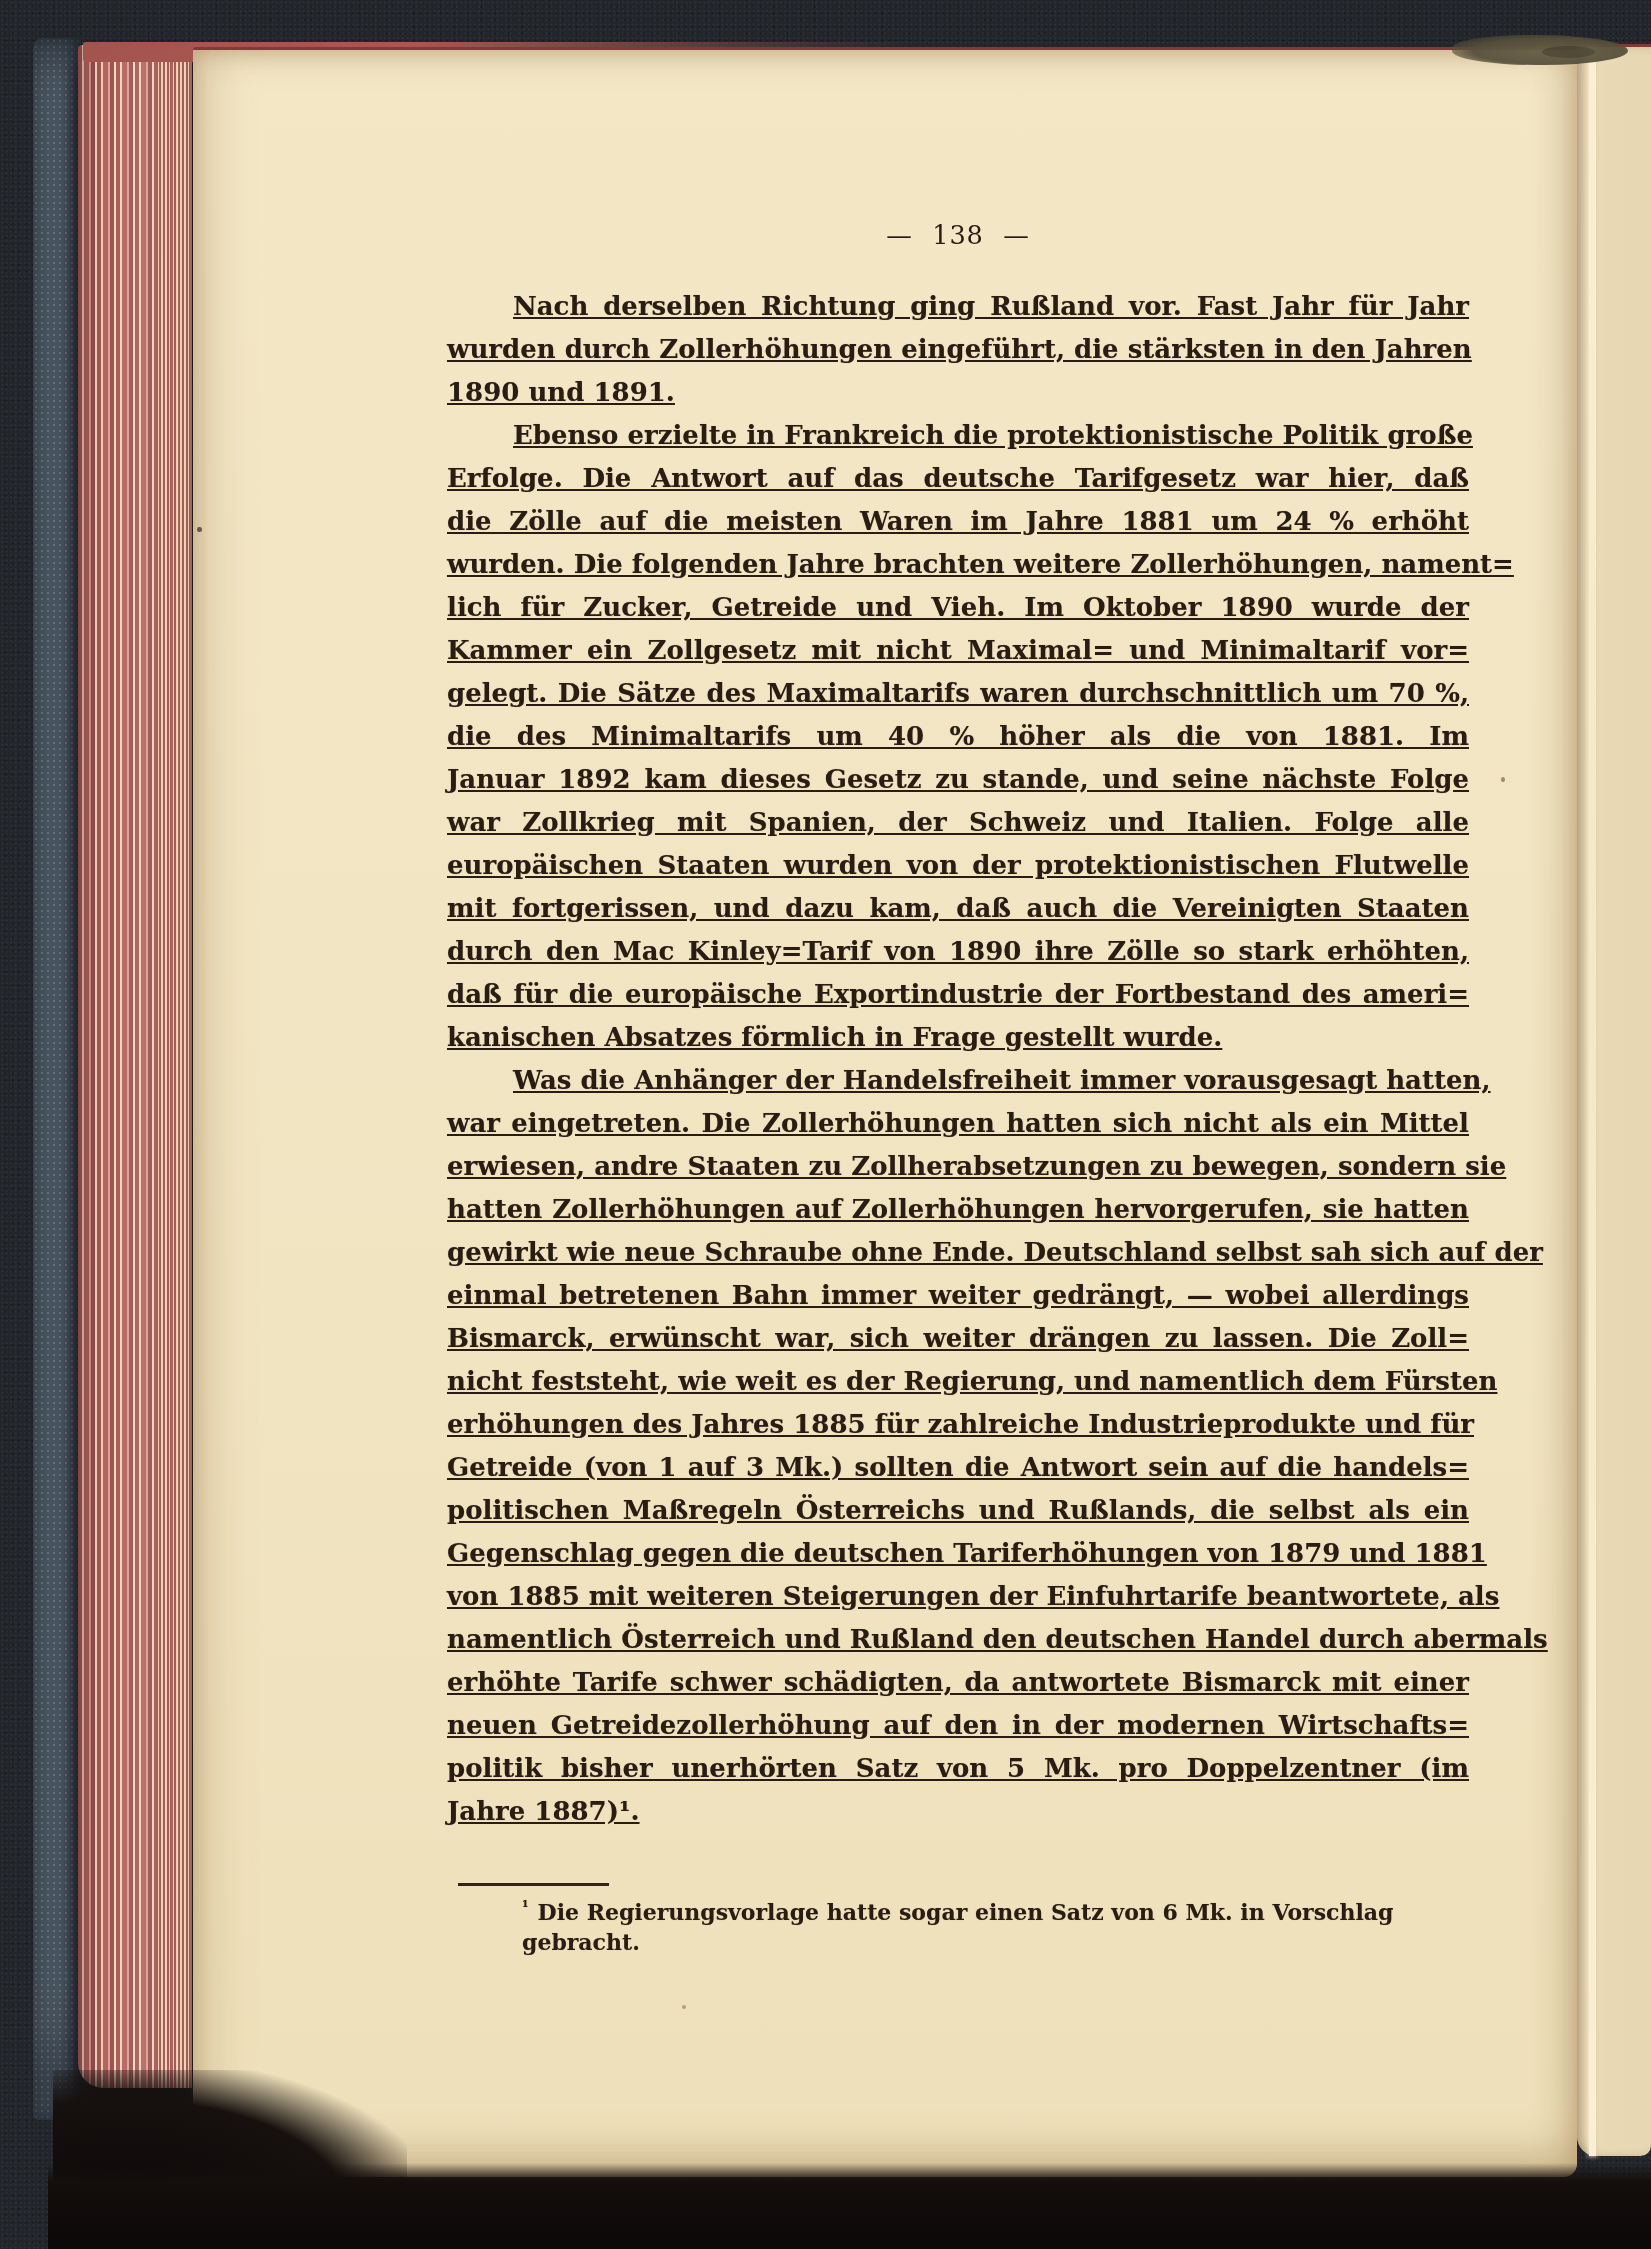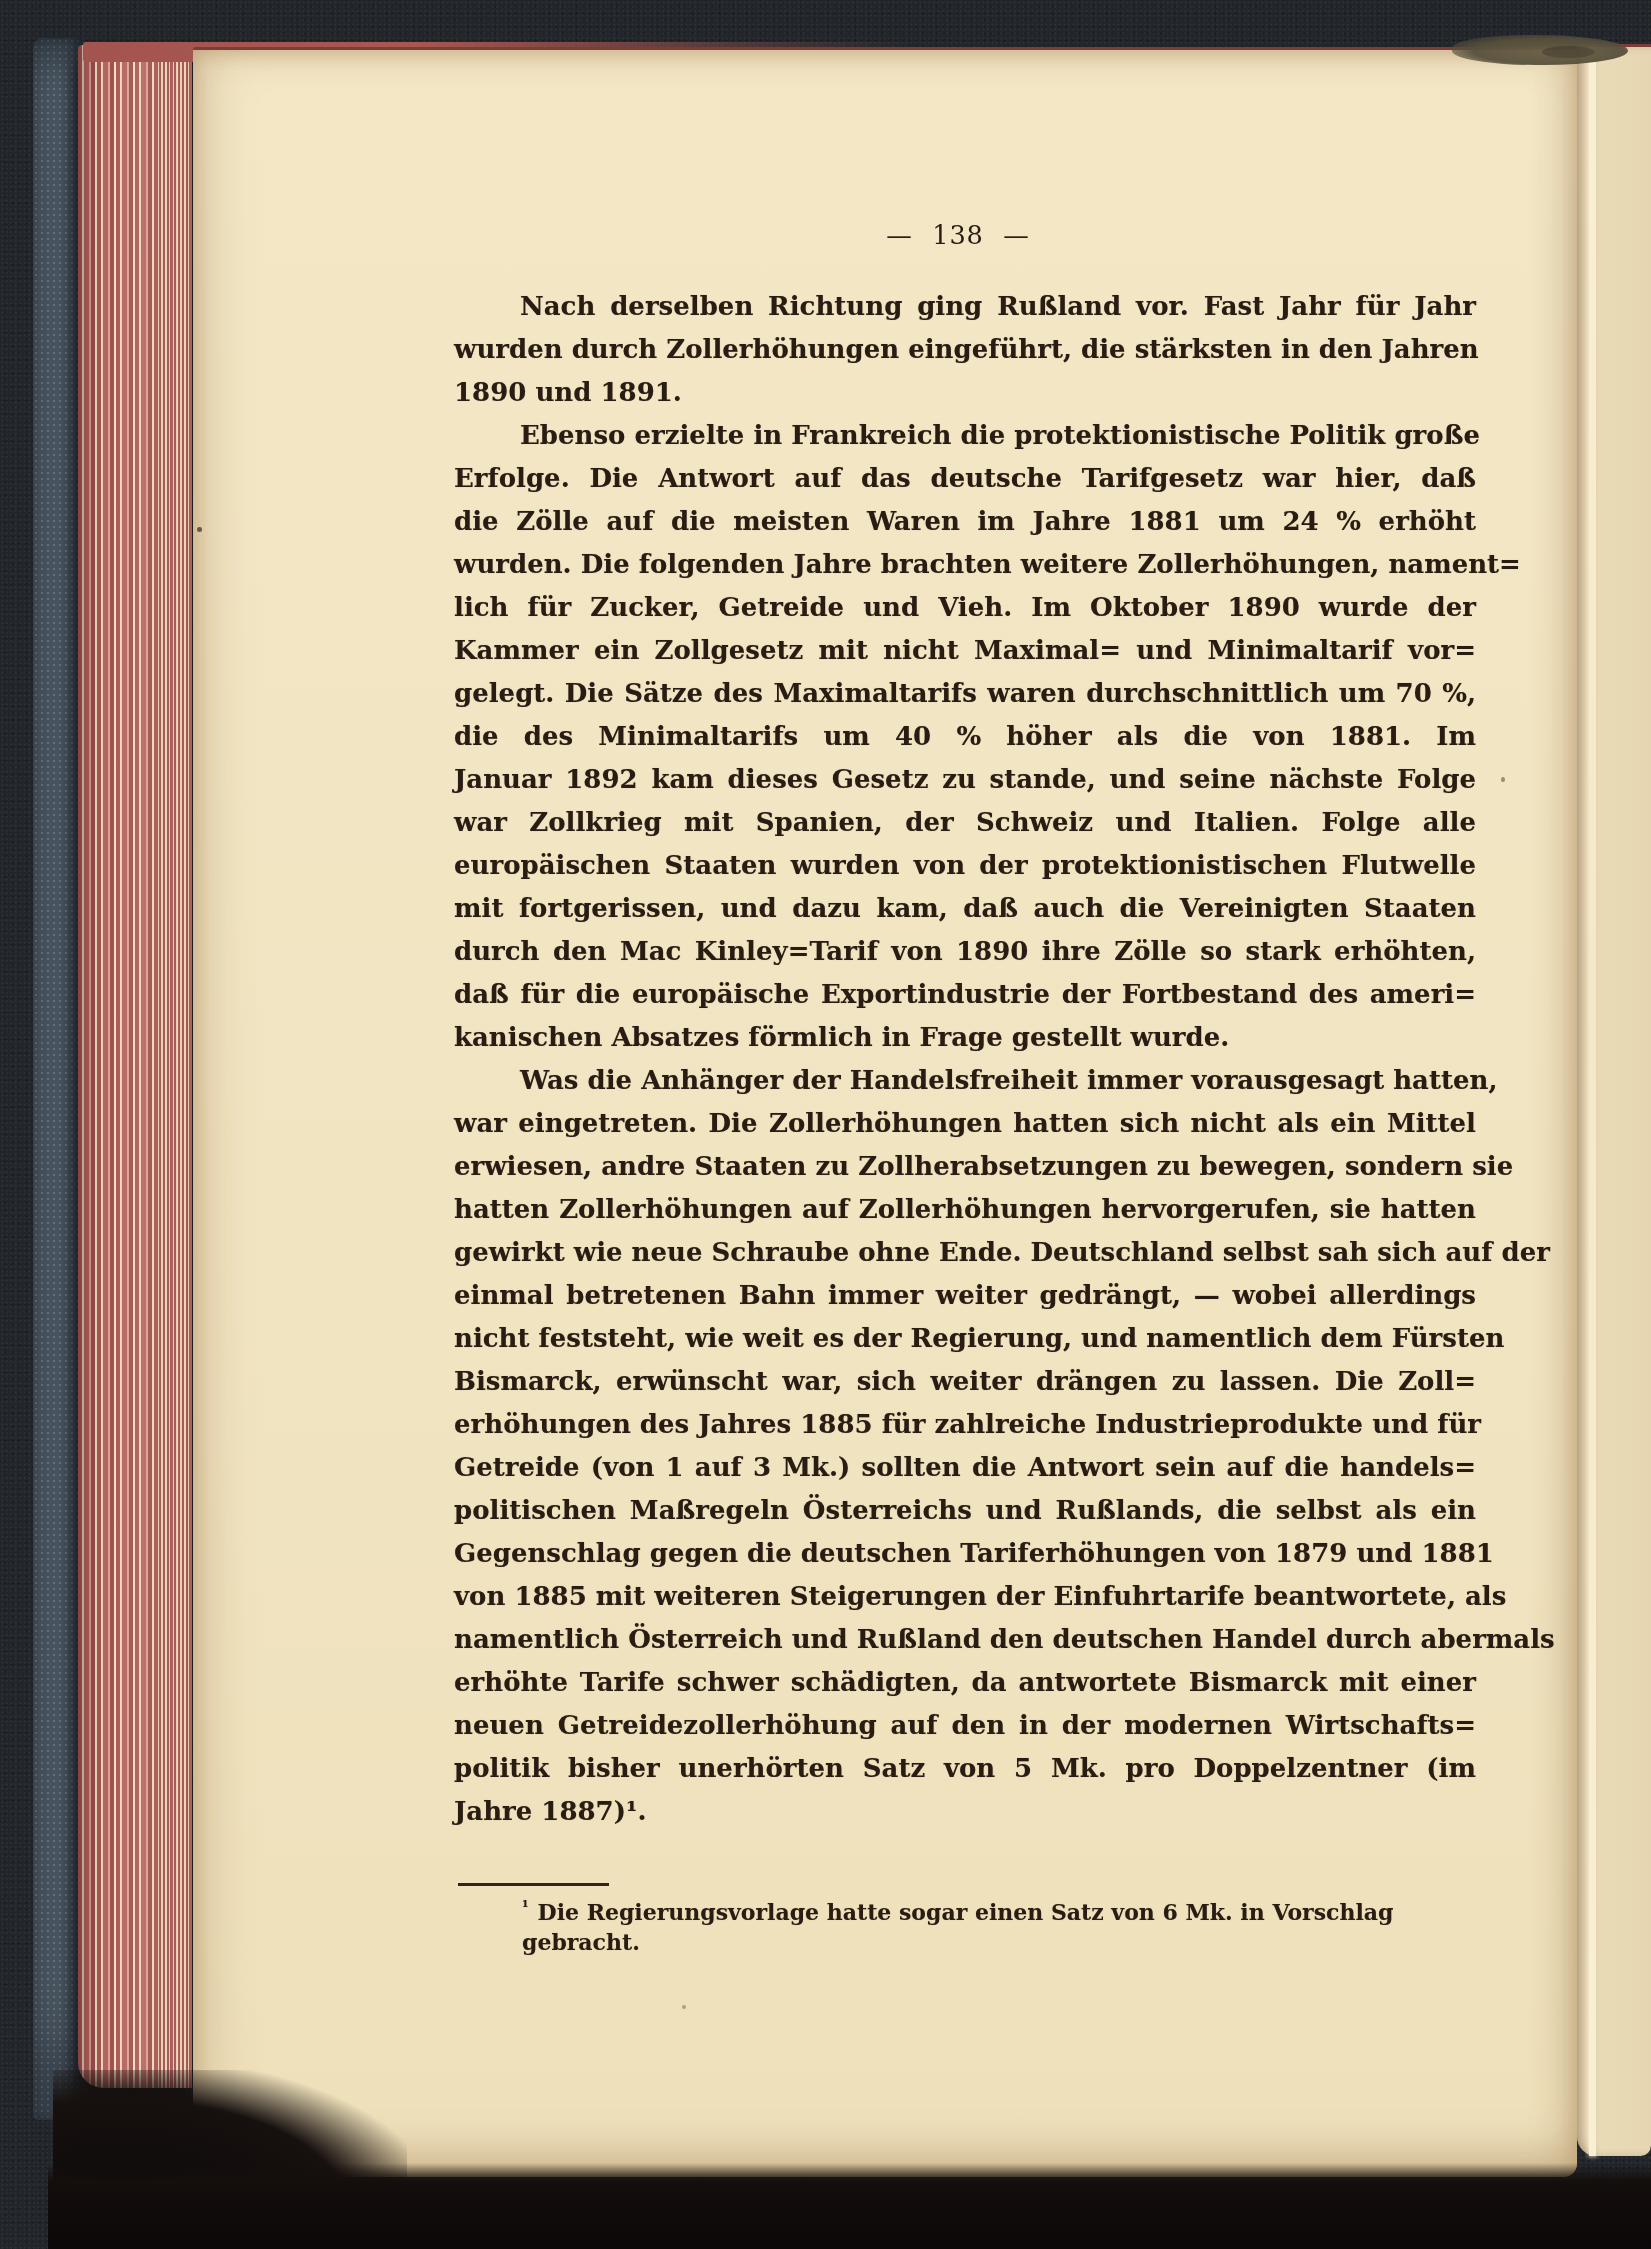--- a/index.html
+++ b/index.html
@@ -100,21 +100,21 @@
   .text-layer {
     position:absolute; left:447px; top:0; width:1022px; height:2250px;
     color:#281c13;
   }
   .page-header {
     position:absolute; top:220px; left:0; width:100%;
     text-align:center; font-size:25.6px; font-weight:normal; letter-spacing:0.8px;
     white-space:nowrap;
   }
   .page-header .dash { margin:0 19.6px; }
-  .body-lines { position:absolute; top:285px; left:7px; width:100%; }
+  .body-lines { position:absolute; top:285px; left:0; width:100%;text-decoration:underline; }
   .line {
     height:43px; line-height:43px; font-size:26px; font-weight:bold;
     text-align:justify; text-align-last:justify;
     white-space:nowrap; overflow:visible;
     text-shadow:0 0 0.8px rgba(40,28,19,.35);
   }
   .line.last { text-align-last:left; }
   .line.first { padding-left:66px; box-sizing:border-box; }
   .foot-rule {
     position:absolute; top:1883px; left:11.3px; width:151px; height:3px;
@@ -173,22 +173,22 @@
         <div class="line">mit fortgerissen, und dazu kam, daß auch die Vereinigten Staaten</div>
         <div class="line">durch den Mac Kinley=Tarif von 1890 ihre Zölle so stark erhöhten,</div>
         <div class="line">daß für die europäische Exportindustrie der Fortbestand des ameri=</div>
         <div class="line last">kanischen Absatzes förmlich in Frage gestellt wurde.</div>
         <div class="line first">Was die Anhänger der Handelsfreiheit immer vorausgesagt hatten,</div>
         <div class="line">war eingetreten. Die Zollerhöhungen hatten sich nicht als ein Mittel</div>
         <div class="line">erwiesen, andre Staaten zu Zollherabsetzungen zu bewegen, sondern sie</div>
         <div class="line">hatten Zollerhöhungen auf Zollerhöhungen hervorgerufen, sie hatten</div>
         <div class="line">gewirkt wie neue Schraube ohne Ende. Deutschland selbst sah sich auf der</div>
         <div class="line">einmal betretenen Bahn immer weiter gedrängt, — wobei allerdings</div>
+        <div class="line">Bismarck, erwünscht war, sich weiter drängen zu lassen. Die Zoll=</div>
         <div class="line">nicht feststeht, wie weit es der Regierung, und namentlich dem Fürsten</div>
-        <div class="line">Bismarck, erwünscht war, sich weiter drängen zu lassen. Die Zoll=</div>
         <div class="line">erhöhungen des Jahres 1885 für zahlreiche Industrieprodukte und für</div>
         <div class="line">Getreide (von 1 auf 3 Mk.) sollten die Antwort sein auf die handels=</div>
         <div class="line">politischen Maßregeln Österreichs und Rußlands, die selbst als ein</div>
         <div class="line">Gegenschlag gegen die deutschen Tariferhöhungen von 1879 und 1881</div>
         <div class="line">von 1885 mit weiteren Steigerungen der Einfuhrtarife beantwortete, als</div>
         <div class="line">namentlich Österreich und Rußland den deutschen Handel durch abermals</div>
         <div class="line">erhöhte Tarife schwer schädigten, da antwortete Bismarck mit einer</div>
         <div class="line">neuen Getreidezollerhöhung auf den in der modernen Wirtschafts=</div>
         <div class="line">politik bisher unerhörten Satz von 5 Mk. pro Doppelzentner (im</div>
         <div class="line last">Jahre 1887)¹.</div>

